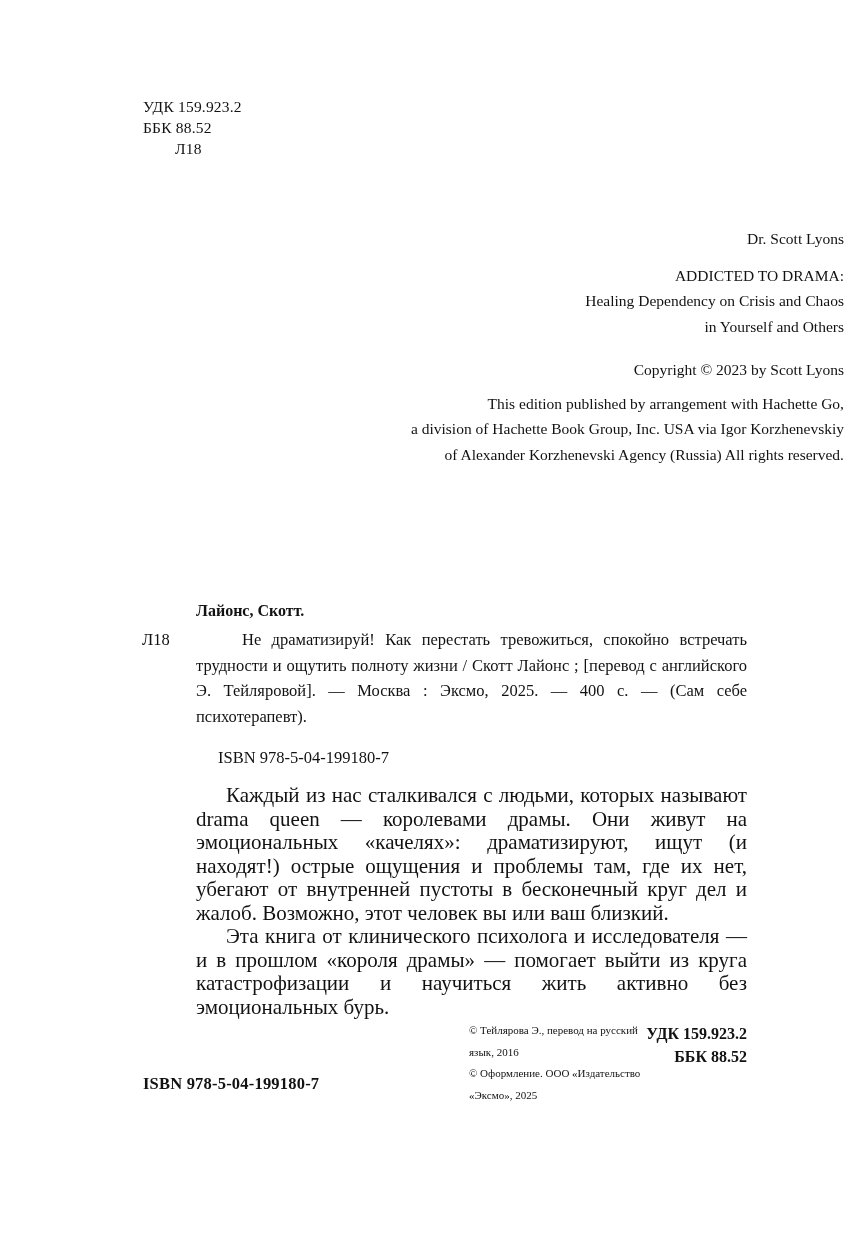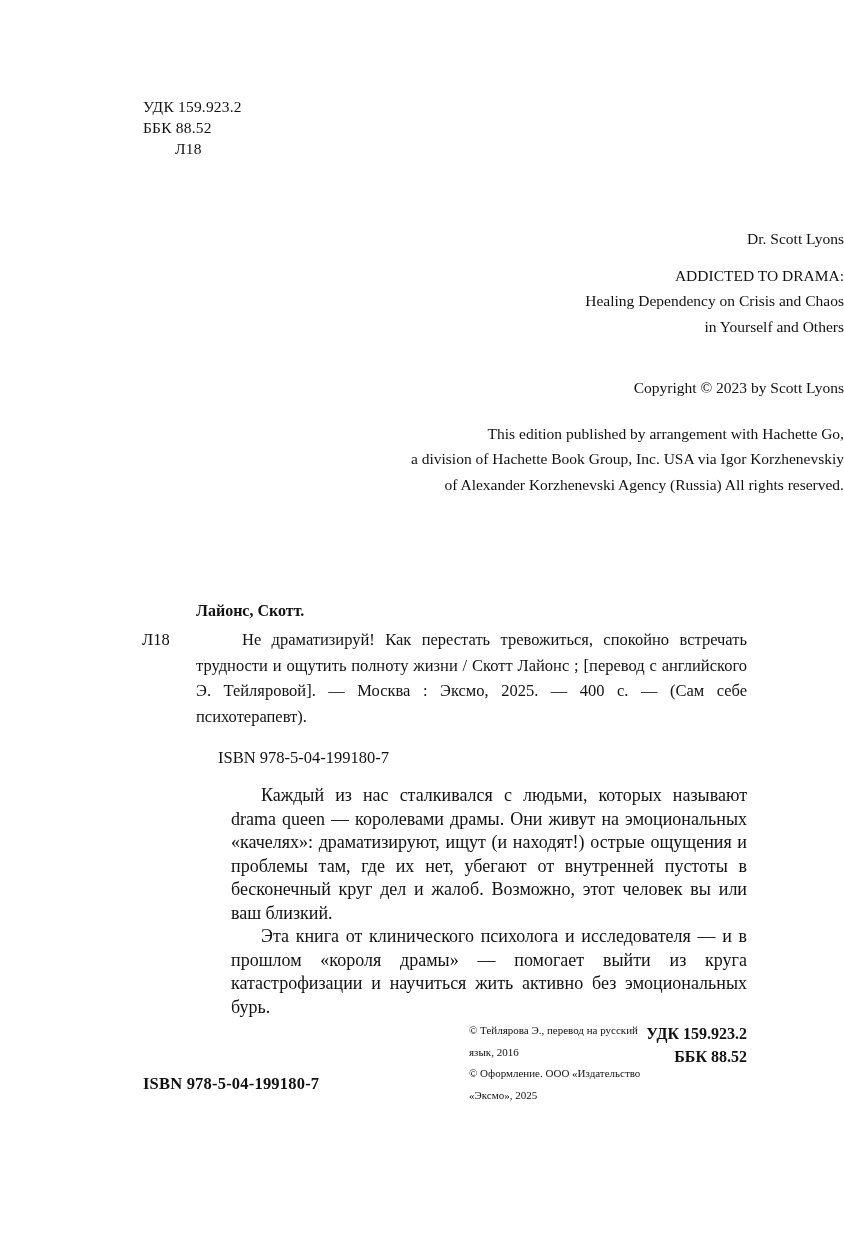--- a/index.html
+++ b/index.html
@@ -42,22 +42,22 @@
     position: absolute;
     left: 0;
     right: 0;
     top: 226px;
     text-align: right;
     font-size: 15.5px;
     line-height: 25.5px;
   }
   .orig-author { margin-bottom: 11px; }
   .orig-title-line { }
-  .orig-copyright { margin-top: 36px; }
-  .orig-perm { margin-top: 20px; }
+  .orig-copyright { margin-top: 18px; }
+  .orig-perm { margin-top: 8px; }
   .orig-perm div { }
 
   
   .cat {
     position: absolute;
     left: 196px;
     top: 600px;
     width: 551px;
   }
   .cat-author {
@@ -85,25 +85,24 @@
 
   .isbn-line {
     margin-top: 17px;
     font-size: 16.5px;
     line-height: 24px;
     padding-left: 22px;
   }
 
   .annot {
     margin-top: 14px;
-    font-size: 18px;
+    font-size: 21px;
     line-height: 23.5px;
     text-align: justify;
     text-align-last: left;
-    margin-left: 35px;
   }
   .annot p { margin: 0; text-indent: 30px; }
 
   .codes-bottom {
     margin-top: 4px;
     text-align: right;
     font-weight: bold;
     font-size: 16px;
     line-height: 22.5px;
   }

